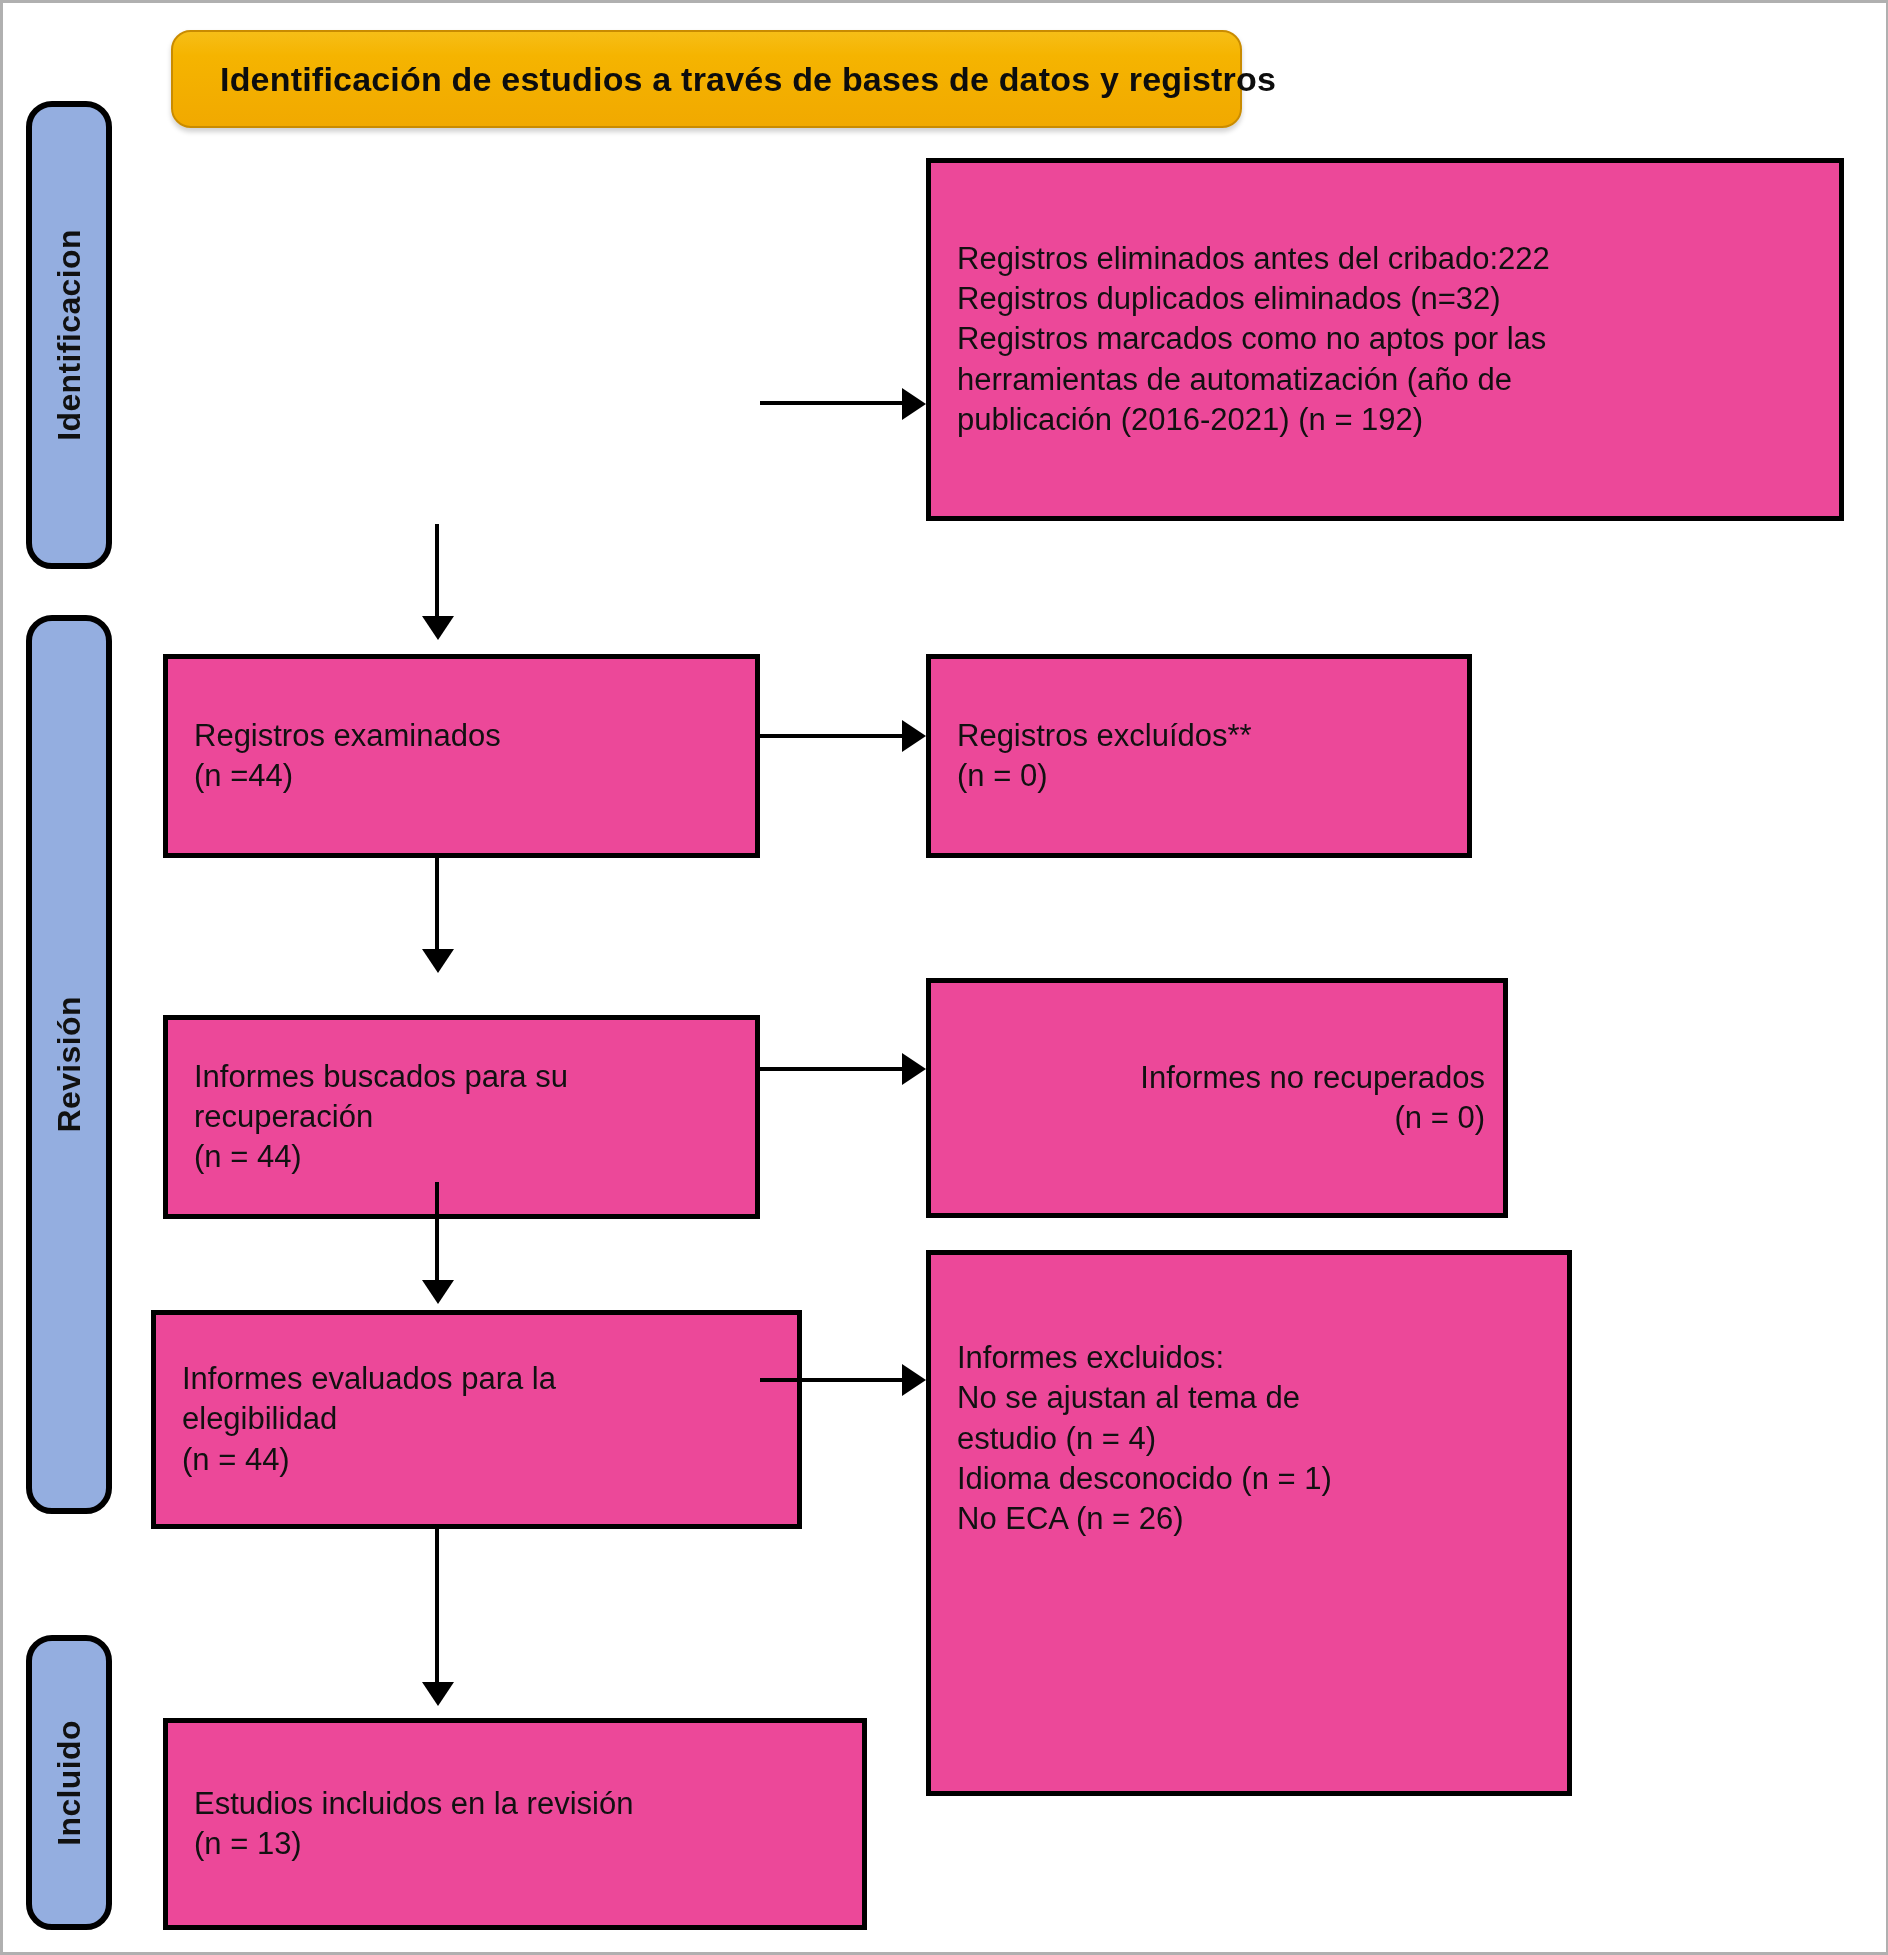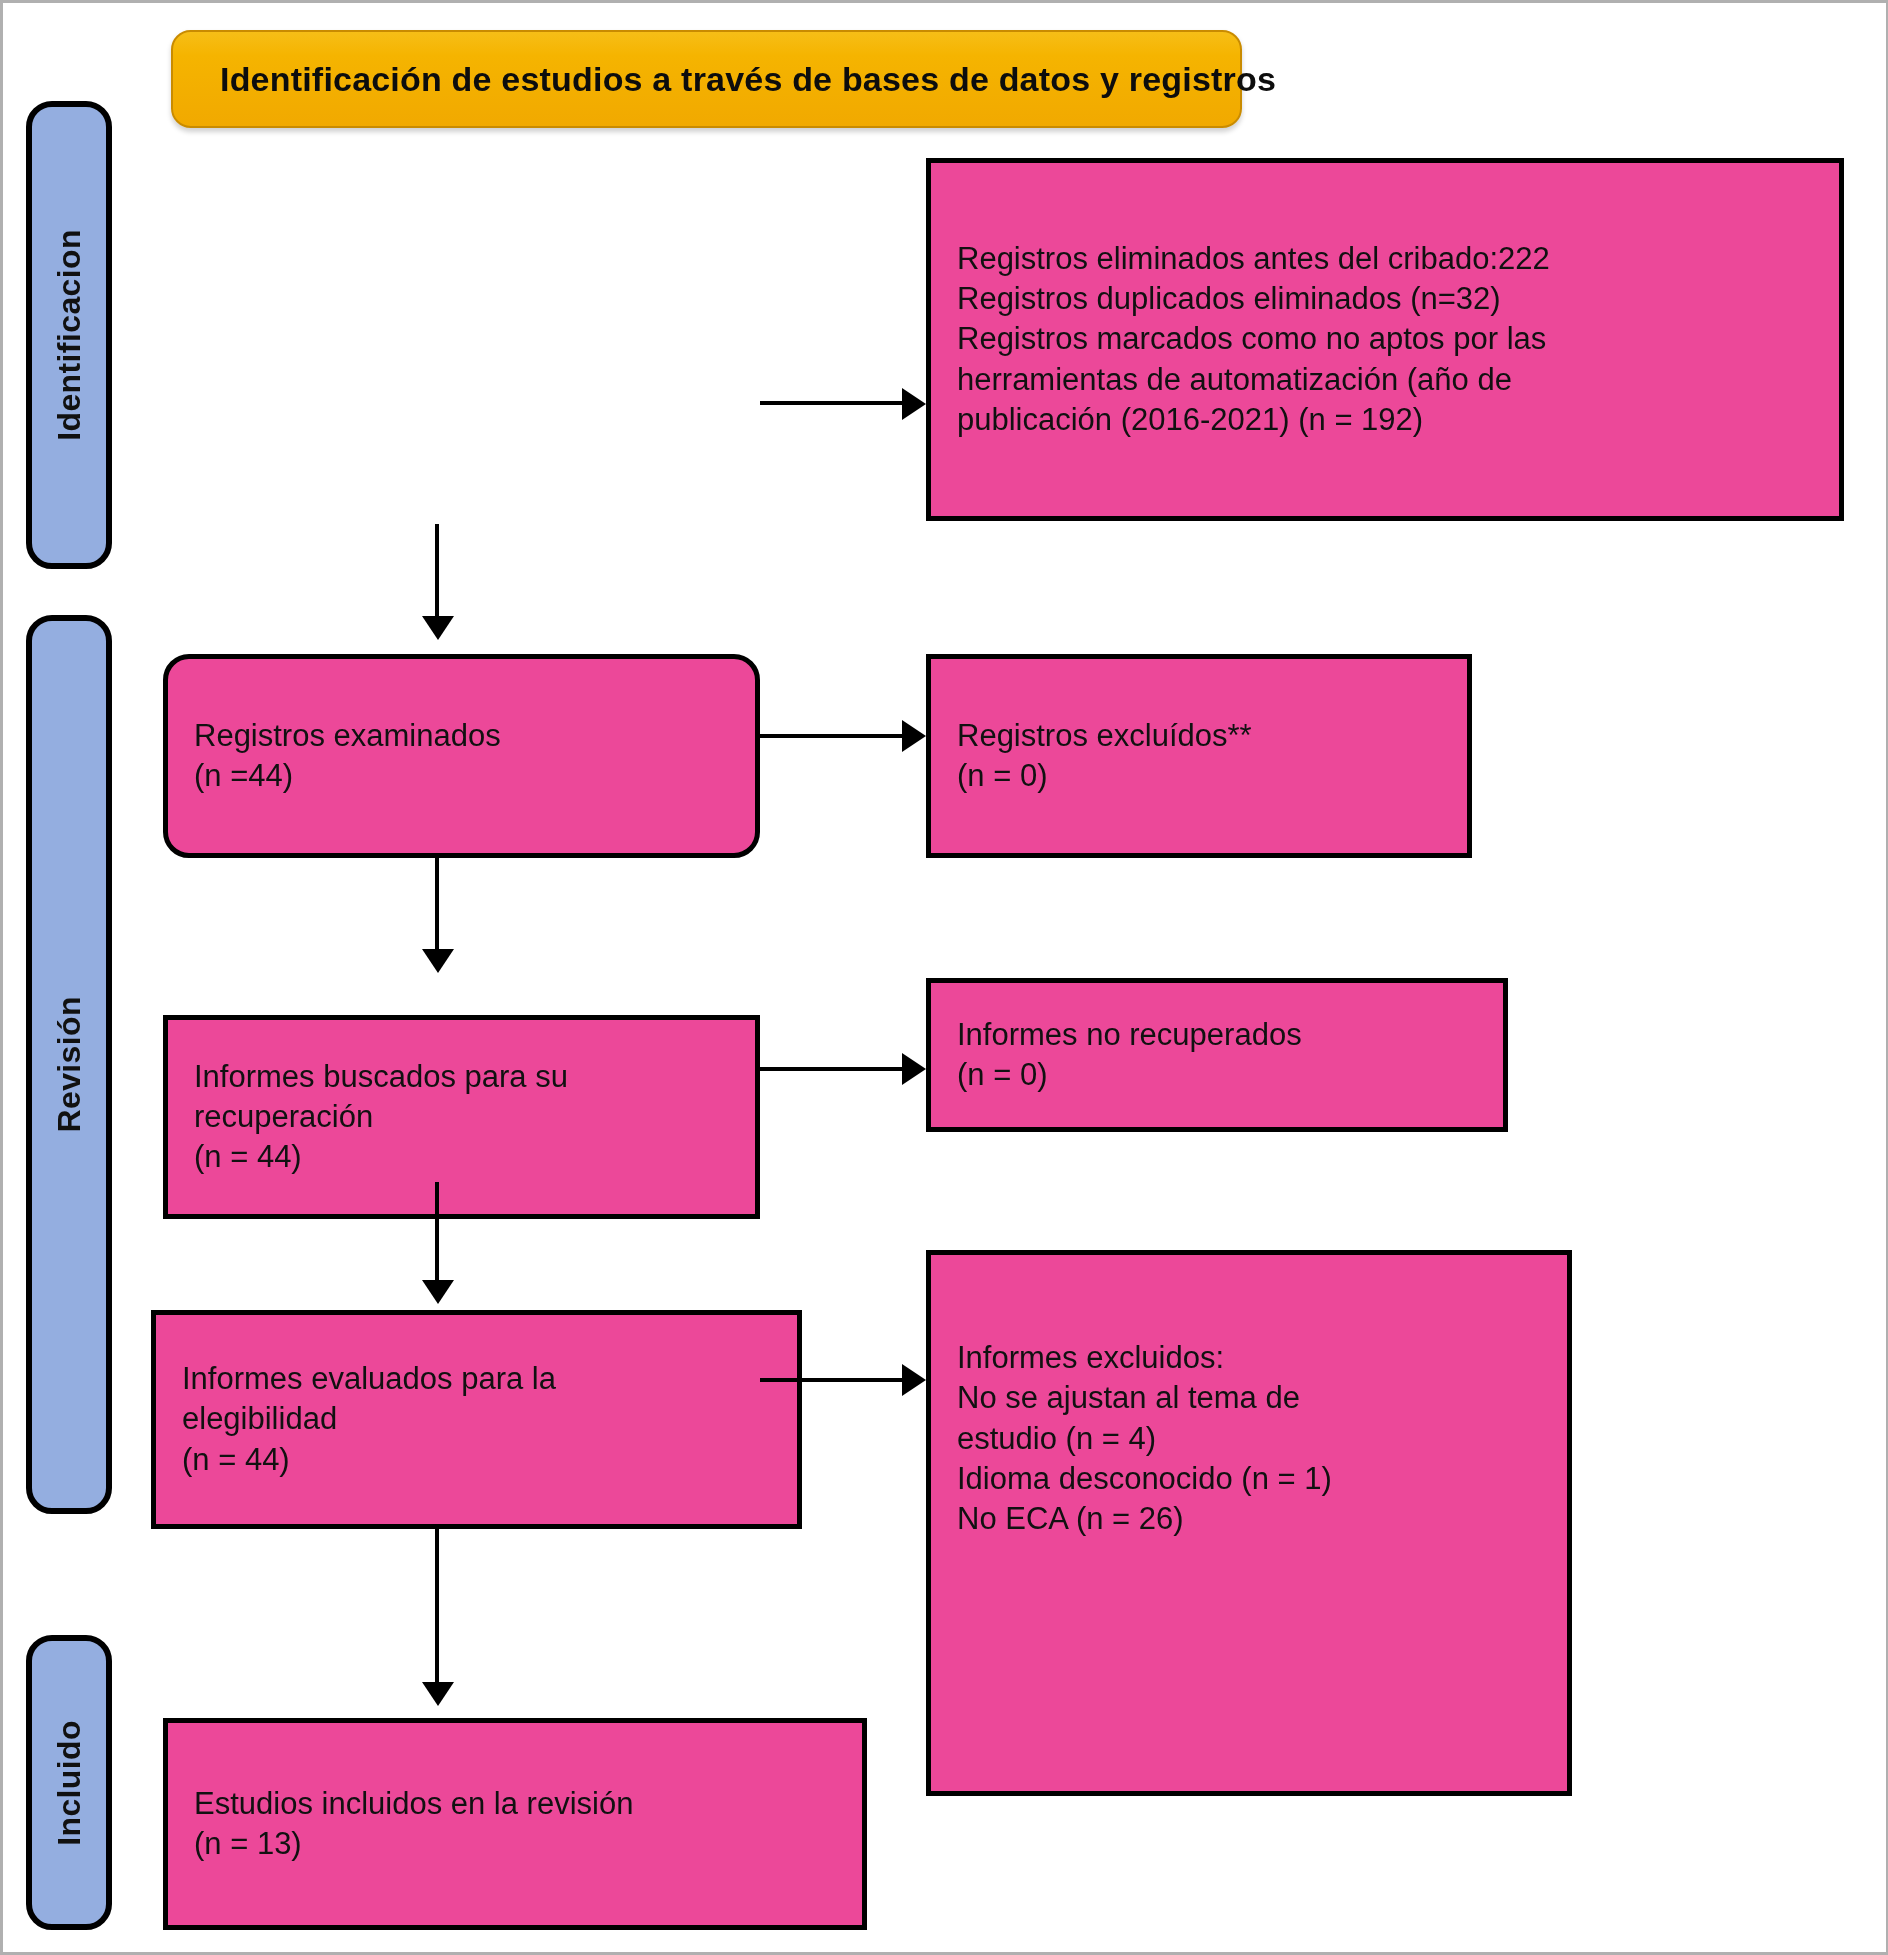--- a/index.html
+++ b/index.html
@@ -139,21 +139,21 @@
 herramientas de automatización (año de
 publicación (2016-2021) (n = 192)</div>
   </div>
 
   <div class="conn-h" style="left:757px; top:398px; width:144px;"></div>
   <div class="arrow-right" style="left:899px; top:385px;"></div>
 
   <div class="conn-v" style="left:432px; top:521px; height:98px;"></div>
   <div class="arrow-down" style="left:419px; top:613px;"></div>
 
-  <div class="flow-box" style="left:160px; top:651px; width:597px; height:204px;border-radius:26px;">
+  <div class="flow-box" style="left:160px; top:651px; width:597px; height:204px;">
     <div class="box-text">Registros examinados
 (n =44)</div>
   </div>
 
   <div class="flow-box" style="left:923px; top:651px; width:546px; height:204px;">
     <div class="box-text">Registros excluídos**
 (n = 0)</div>
   </div>
 
   <div class="conn-h" style="left:757px; top:731px; width:144px;"></div>
@@ -161,21 +161,21 @@
 
   <div class="conn-v" style="left:432px; top:855px; height:98px;"></div>
   <div class="arrow-down" style="left:419px; top:946px;"></div>
 
   <div class="flow-box" style="left:160px; top:1012px; width:597px; height:204px;">
     <div class="box-text">Informes buscados para su
 recuperación
 (n = 44)</div>
   </div>
 
-  <div class="flow-box" style="left:923px; top:975px; width:582px; height:154px;">
+  <div class="flow-box" style="left:923px; top:975px; width:582px; height:240px;text-align:right;">
     <div class="box-text">Informes no recuperados
 (n = 0)</div>
   </div>
 
   <div class="conn-h" style="left:757px; top:1064px; width:144px;"></div>
   <div class="arrow-right" style="left:899px; top:1050px;"></div>
 
   <div class="conn-v" style="left:432px; top:1179px; height:106px;"></div>
   <div class="arrow-down" style="left:419px; top:1277px;"></div>
 

